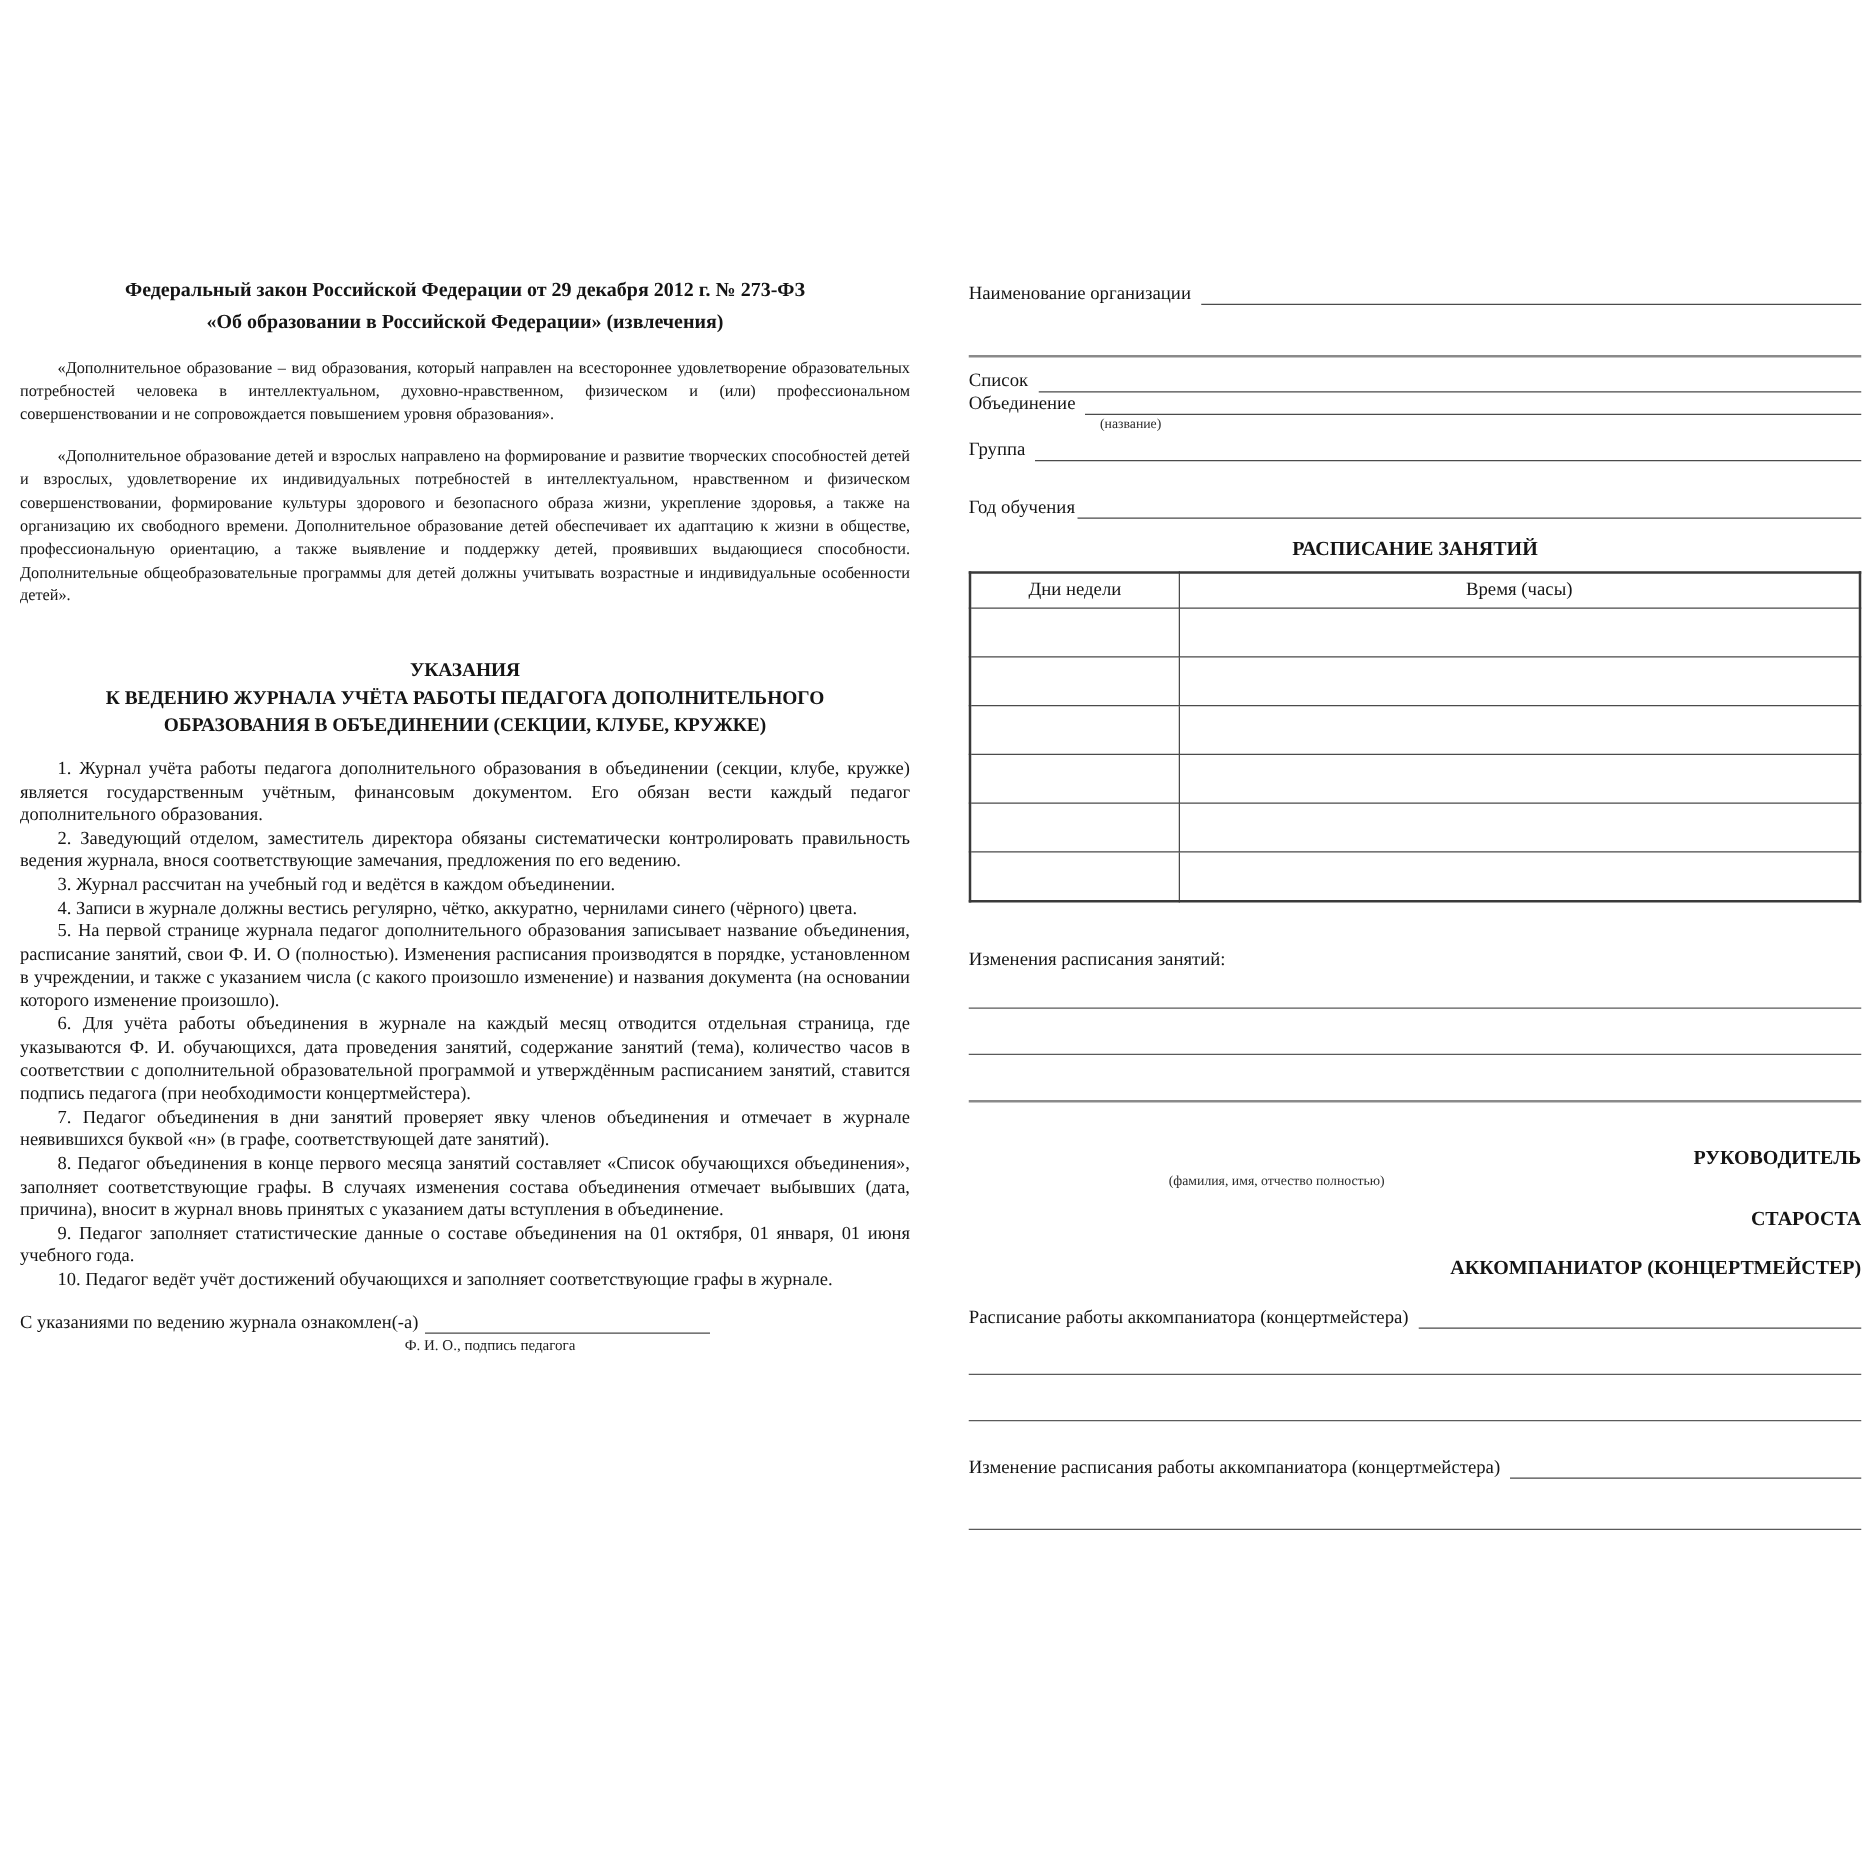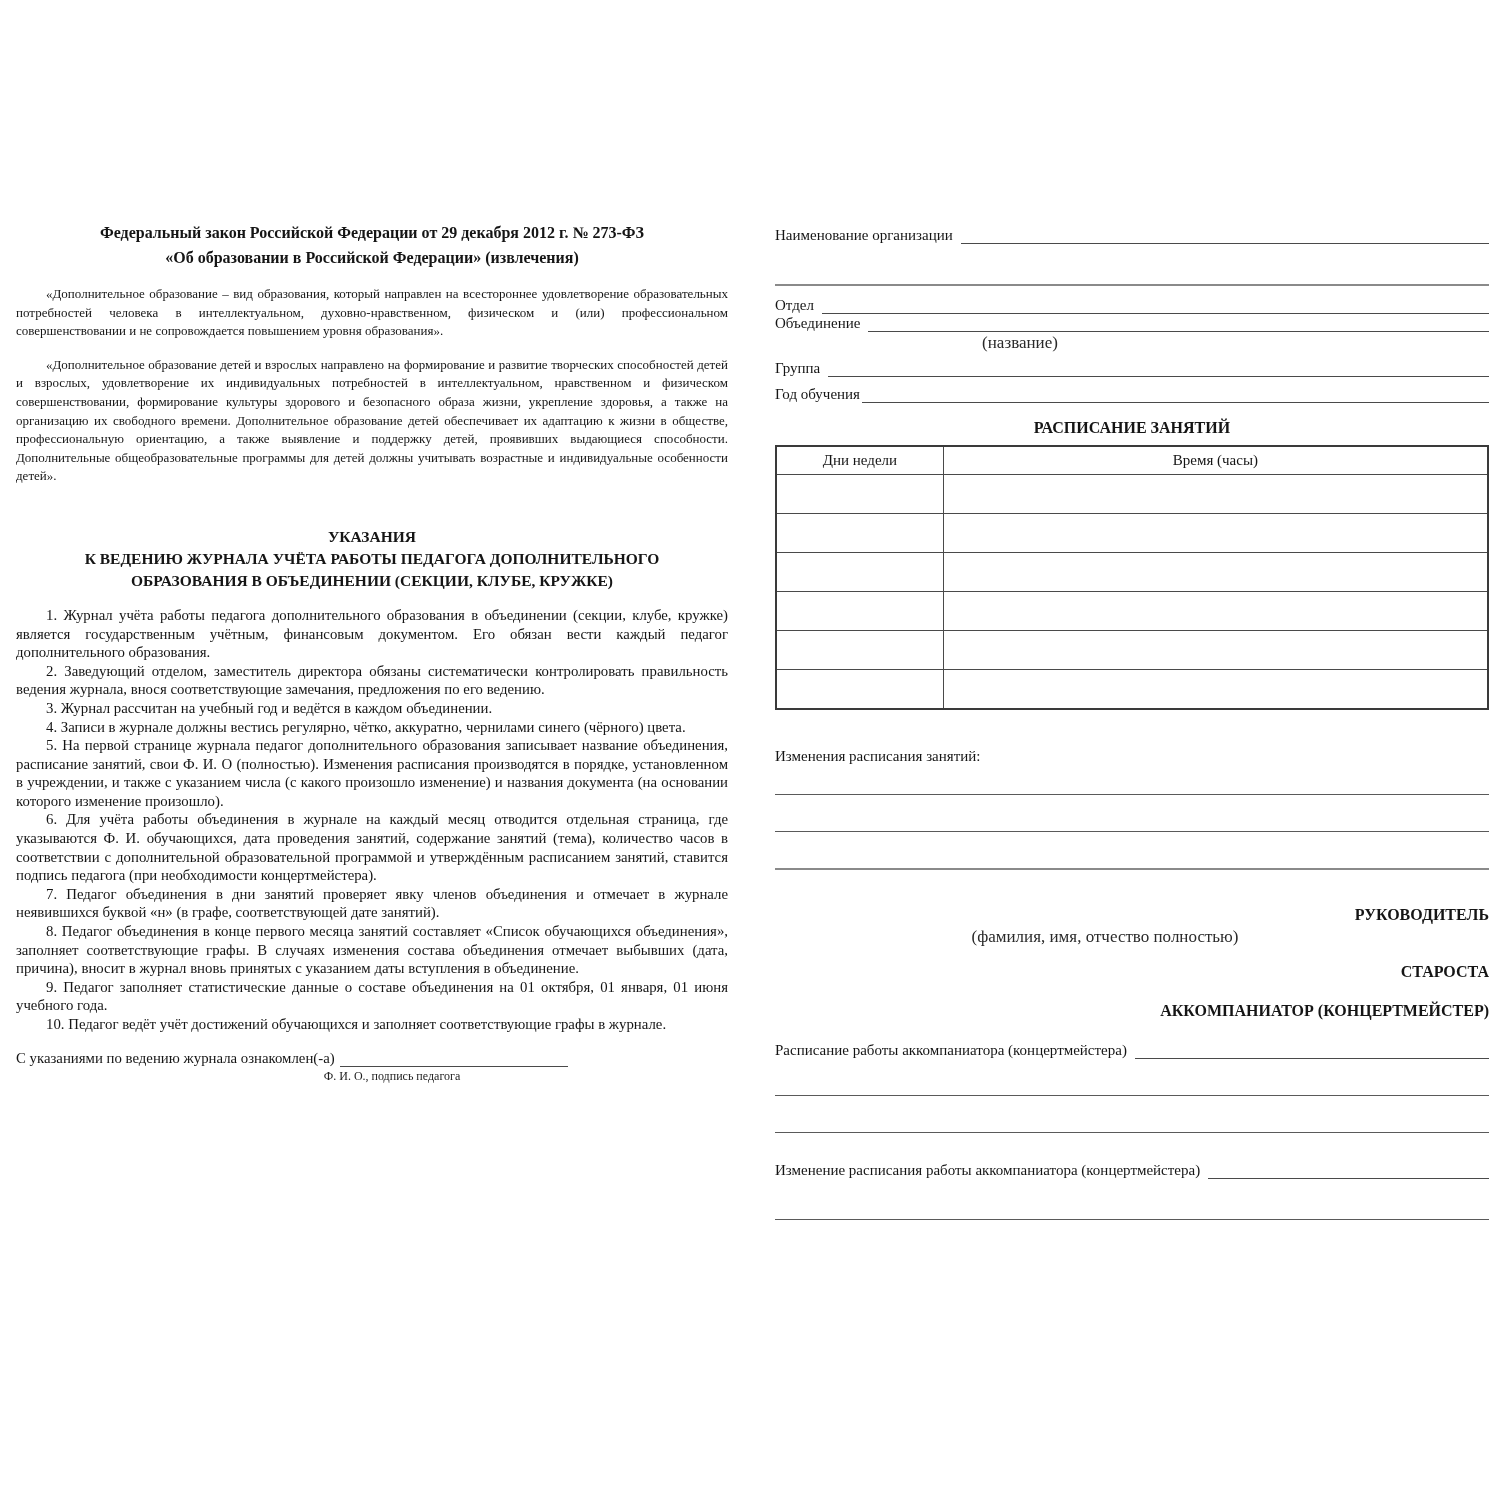--- a/index.html
+++ b/index.html
@@ -17,37 +17,37 @@
   .ack-line{width:228px;border-bottom:1px solid #4a4a4a;margin-left:5px;height:16px;}
   .ack-caption{font-size:12px;color:#222;width:236px;margin:2px 0 0 258px;text-align:center;}
   
   .col-right{position:absolute;left:775px;top:226px;width:714px;}
   .field-row{display:flex;align-items:flex-end;font-size:15px;}
   .field-row .lbl{white-space:nowrap;}
   .field-row .ln{flex:1;border-bottom:1px solid #4a4a4a;margin-left:8px;height:17px;}
   .field-row .ln.tight{margin-left:2px;}
   .blank{border-bottom:1px solid #5a5a5a;height:0;}
   .blank.thick{border-bottom:2px solid #8a8a8a;}
-  .small-caption{font-size:17px;color:#2a2a2a;text-align:center;}
+  .small-caption{font-size:11px;color:#2a2a2a;}
   .assoc-caption{width:280px;margin:1px 0 0 105px;}
   .leader-caption{width:340px;margin:2px 0 0 160px;}
   .sched-title{font-weight:700;text-align:center;font-size:16px;margin:16px 0 0 0;}
   .sched-table{width:100%;border-collapse:collapse;margin-top:8px;border:2px solid #3a3a3a;}
   .sched-table th{border:1px solid #4a4a4a;font-weight:400;font-size:15px;height:25px;}
   .sched-table td{border:1px solid #4a4a4a;height:36px;}
   .sched-table .c-days{width:23.5%;margin-left:36px;}
   .changes-label{font-size:15px;margin:38px 0 0 0;}
   .sig-row{display:flex;align-items:flex-end;font-size:16px;font-weight:700;flex-direction:column;}
   .sig-row .ln{flex:1;border-bottom:1px solid #4a4a4a;margin-left:10px;height:17px;}
   .plain-row{display:flex;align-items:flex-end;font-size:15px;}
   .plain-row .ln{flex:1;border-bottom:1px solid #4a4a4a;margin-left:8px;height:17px;}
   .mt10{margin-top:10px;} .mt14{} .mt16{margin-top:16px;}
   .mt20{margin-top:20px;} .mt28{margin-top:28px;}
   .mt29{margin-top:29px;} .mt36{margin-top:36px;}
-  .mt40{margin-top:40px;} .mt6{margin-top:6px;justify-content:space-between;} .mt12{margin-top:8px;align-items:flex-end;}
+  .mt40{margin-top:40px;} .mt6{margin-top:6px;justify-content:space-between;} .mt12{margin-top:28px;align-items:flex-end;}
 </style>
 </head>
 <body>
 
 <div class="sheet">
 
   <div class="col-left">
     <p class="law-title">
       <span>Федеральный закон Российской Федерации от 29 декабря 2012 г. № 273-ФЗ</span><br>
       <span>«Об образовании в Российской Федерации» (извлечения)</span>
@@ -82,21 +82,21 @@
 
   <div class="col-right">
 
     <div class="field-row">
       <span class="lbl">Наименование организации</span>
       <span class="ln"></span>
     </div>
     <div class="blank thick mt40"></div>
 
     <div class="field-row mt10">
-      <span class="lbl">Отдел</span>
+      <span class="lbl">Список</span>
       <span class="ln"></span>
     </div>
 
     <div class="field-row mt14">
       <span class="lbl">Объединение</span>
       <span class="ln"></span>
     </div>
     <div class="small-caption assoc-caption">(название)</div>
 
     <div class="field-row mt6">

